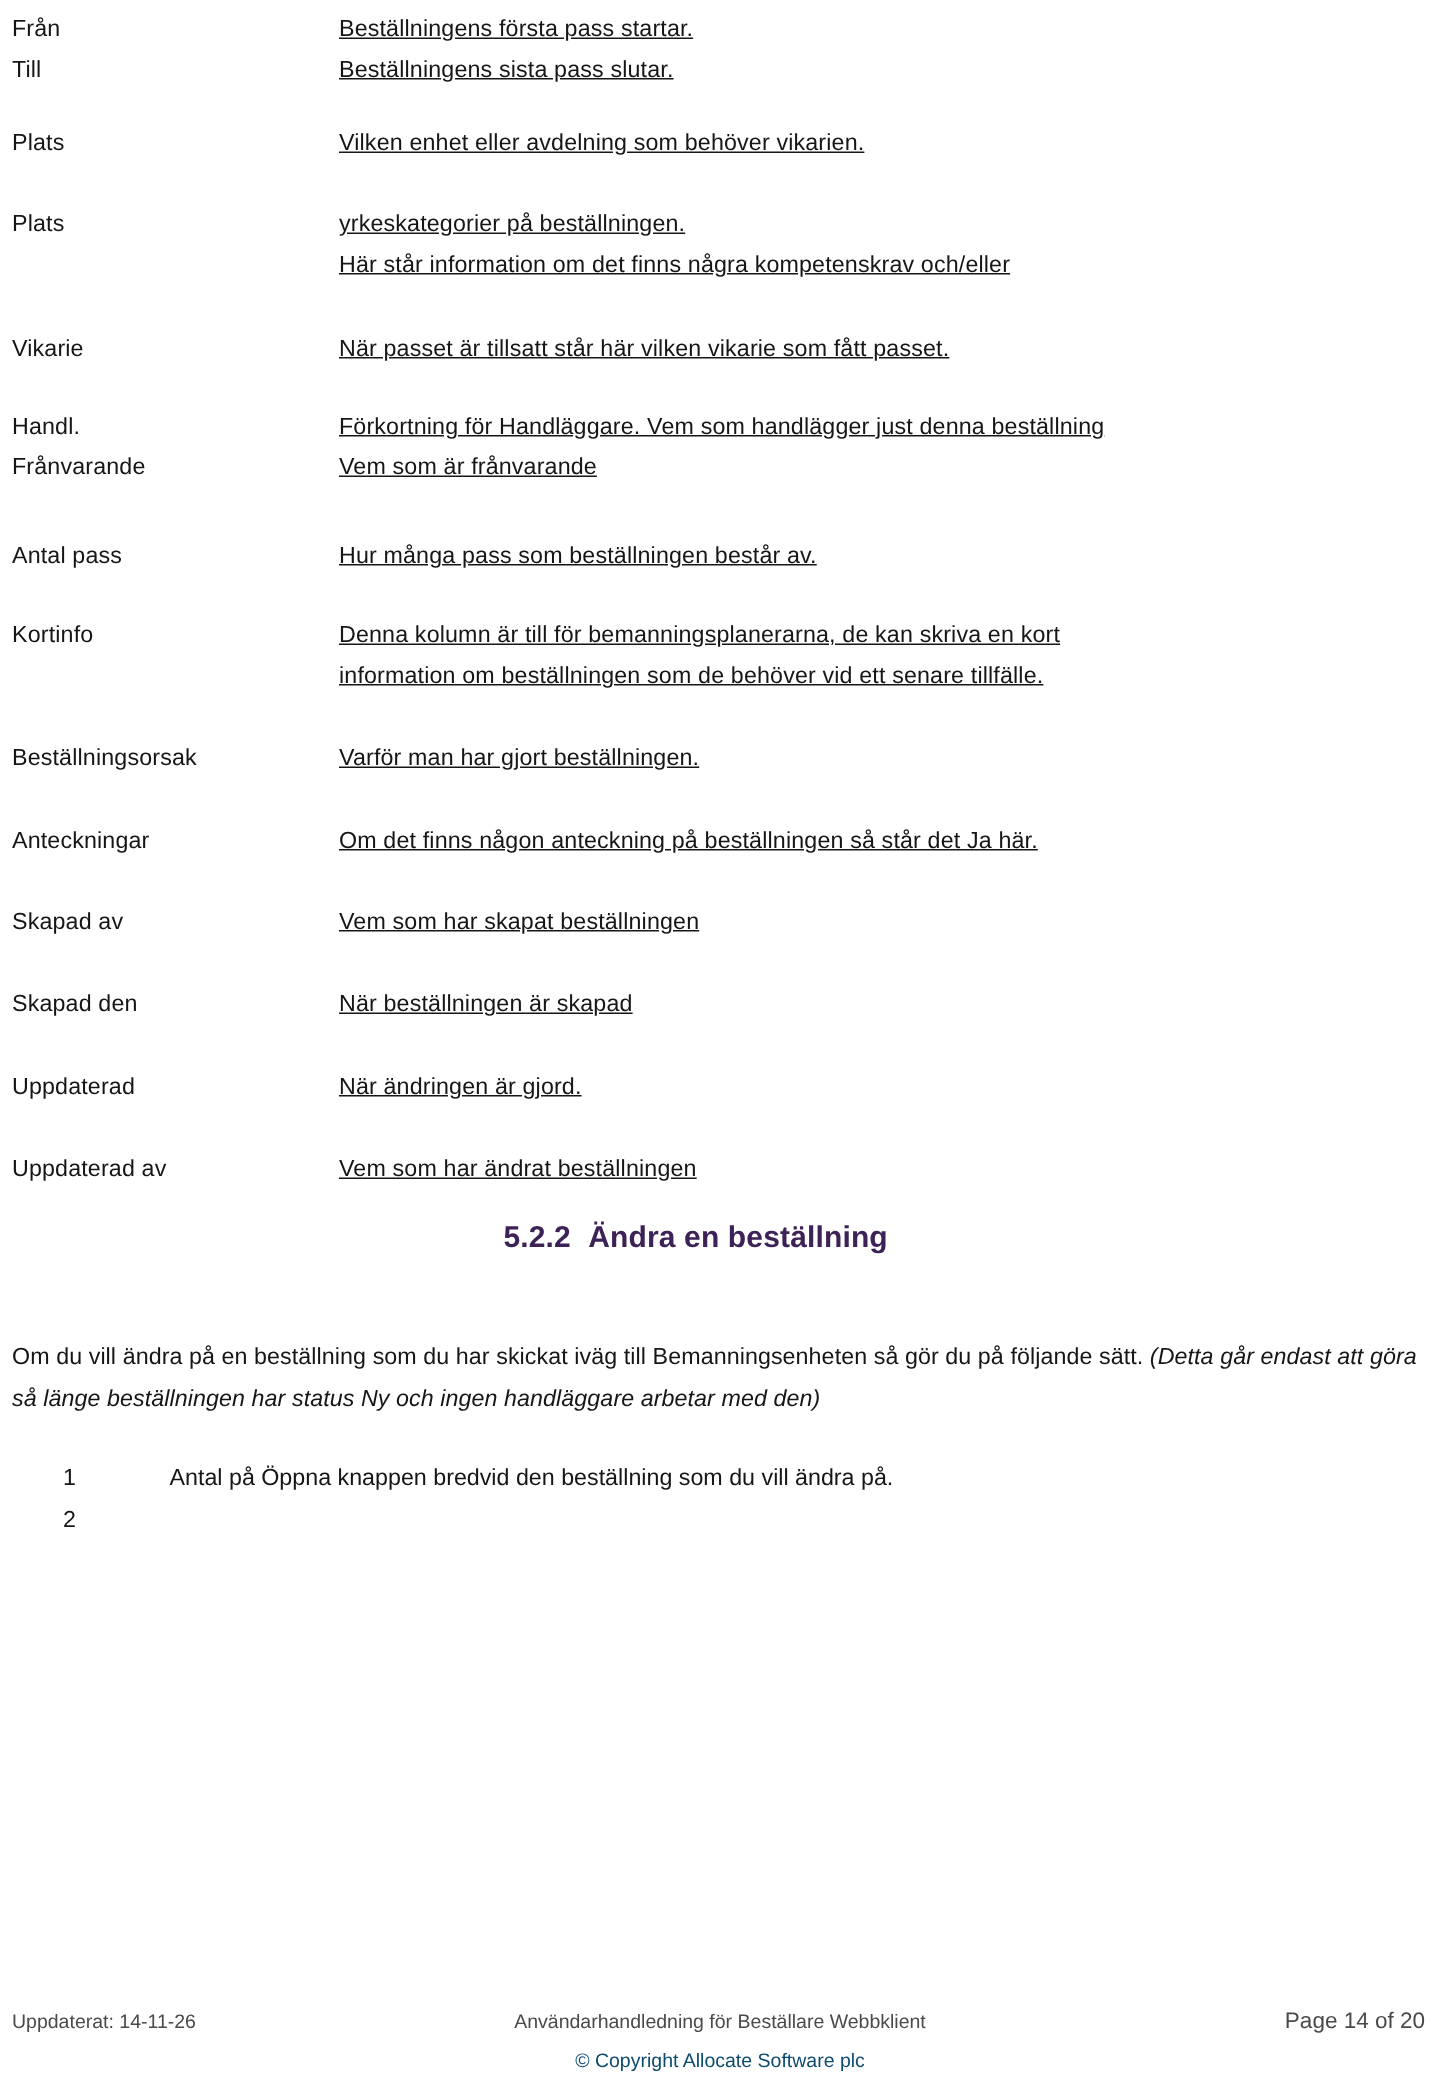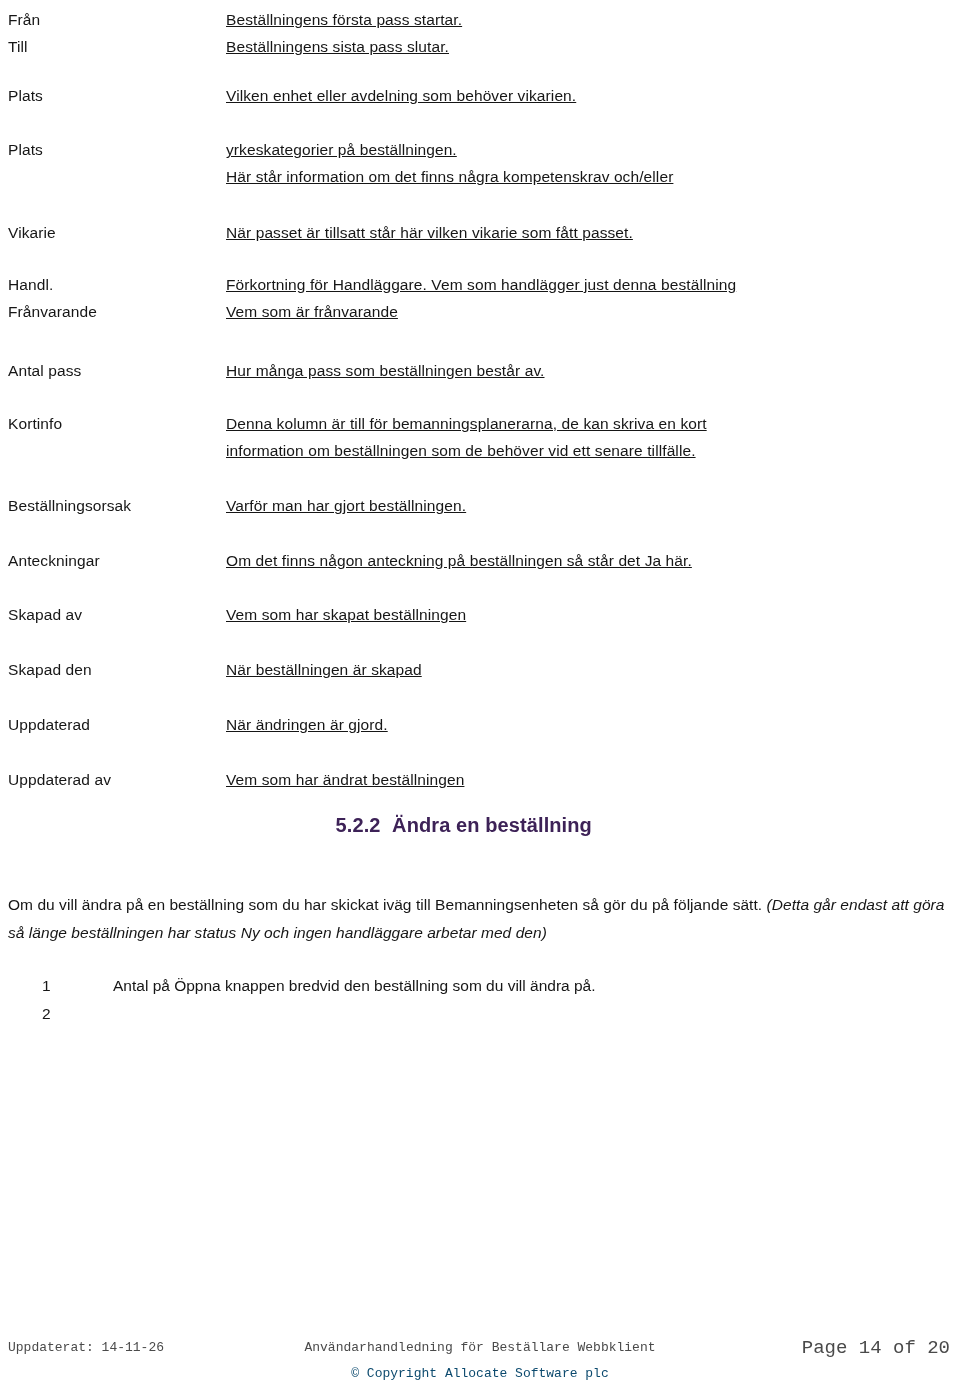--- a/index.html
+++ b/index.html
@@ -119,21 +119,20 @@
     top: 0;
   }
 
   
   .footer {
     position: absolute;
     left: 0;
     top: 1338px;
     width: 960px;
     height: 56px;
-    font-family: Liberation Mono, monospace;
   }
   .footer-row {
     position: relative;
     width: 960px;
     height: 24px;
   }
   .footer-left {
     position: absolute;
     left: 8px;
     top: 0;
@@ -148,21 +147,21 @@
     width: 960px;
     text-align: center;
     font-size: 13px;
     line-height: 20px;
     color: #4a4a4a;
   }
   .footer-right {
     position: absolute;
     right: 10px;
     top: 0;
-    font-size: 19px;
+    font-size: 15px;
     line-height: 20px;
     color: #4a4a4a;
   }
   .footer-copy {
     position: absolute;
     left: 0;
     top: 26px;
     width: 960px;
     text-align: center;
     font-size: 13px;

